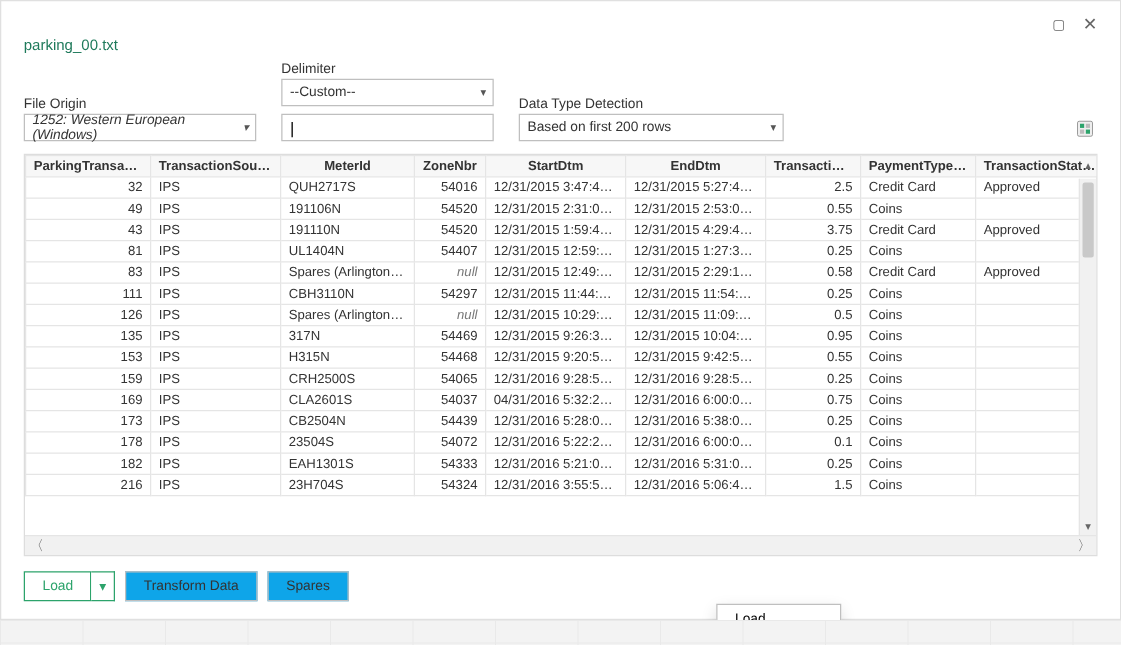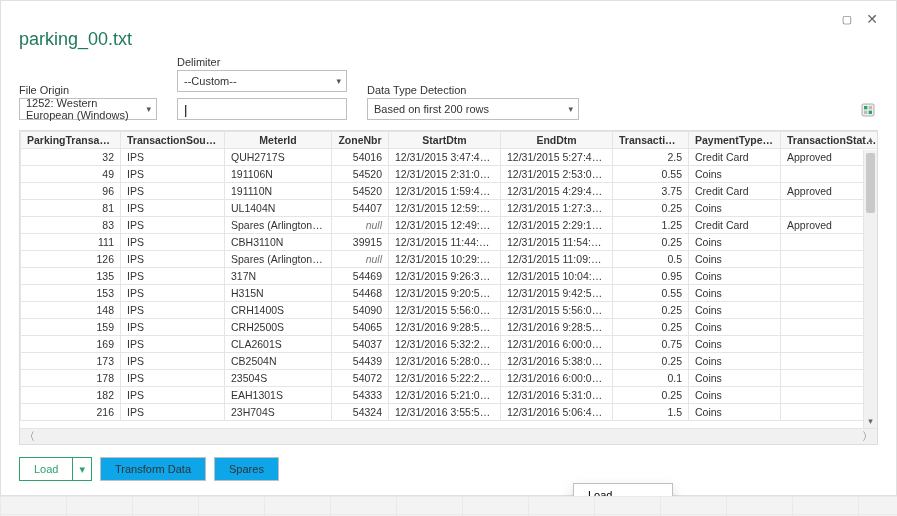--- a/index.html
+++ b/index.html
@@ -5,30 +5,30 @@
   * { box-sizing: border-box; margin: 0; padding: 0; }
   body { font-family: "Segoe UI", Arial, sans-serif; font-size: 11px; background: #f3f3f3; }
   .dialog {
     width: 897px; height: 496px; background: #fff; position: relative;
     box-shadow: 0 10px 30px rgba(0,0,0,0.18); border: 1px solid #e0e0e0;
     padding: 8px 18px 14px 18px; display: flex; flex-direction: column;
   }
   .titlebar { display:flex; justify-content:flex-end; gap:14px; height:20px; align-items:center; }
   .titlebar span { color:#666; cursor:default; }
   .titlebar .close { font-size:14px; }
-  .filetitle { color:#1f7a5b; font-size:18px; font-weight:400; margin-bottom:6px; }
+  .filetitle { color:#1f7a5b; font-size:12px; font-weight:400; margin-bottom:6px; }
   .field-row { display:flex; gap:20px; align-items:flex-end; }
   .field { display:flex; flex-direction:column; gap:2px; }
   .field label { color:#333; font-size:11px; }
   .select {
     border:1px solid #bfbfbf; background:#fff; height:22px; padding:0 18px 0 6px;
     font-size:11px; color:#333; position:relative; display:flex; align-items:center;
   }
   .select::after { content:"▾"; position:absolute; right:5px; font-size:9px; color:#555; }
-  .w1{width:138px;} .w2{width:170px;} .w3{width:212px;}
+  .w1{width:186px;font-style:italic;} .w2{width:170px;} .w3{width:212px;}
   .delim-input { border:1px solid #bfbfbf; height:22px; width:170px; margin-top:4px; padding:0 6px; }
   .settings-ico { margin-left:auto; width:20px; height:20px; display:flex; align-items:center; justify-content:center; }
   .settings-ico svg { width:16px; height:16px; fill:#888; }
   .settings-ico svg .accent { fill:#2ca36b; }
 
   .grid-wrap { flex:1; margin-top:10px; border:1px solid #ddd; display:flex; flex-direction:column; overflow:hidden; }
   .grid-scroll { flex:1; overflow:hidden; position:relative; }
   table { border-collapse:collapse; width:100%; table-layout:fixed; }
   th, td {
     border:1px solid #e5e5e5; padding:2px 6px; height:17px; font-size:10.5px;
@@ -156,21 +156,21 @@
               <td class="l">IPS</td>
               <td class="l">191106N</td>
               <td class="r">54520</td>
               <td class="r">12/31/2015 2:31:08 PM</td>
               <td class="r">12/31/2015 2:53:08 PM</td>
               <td class="r">0.55</td>
               <td class="l">Coins</td>
               <td class="l"></td>
             </tr>
             <tr>
-              <td class="r">96</td>
+              <td class="r">43</td>
               <td class="l">IPS</td>
               <td class="l">191110N</td>
               <td class="r">54520</td>
               <td class="r">12/31/2015 1:59:49 PM</td>
               <td class="r">12/31/2015 4:29:49 PM</td>
               <td class="r">3.75</td>
               <td class="l">Credit Card</td>
               <td class="l">Approved</td>
             </tr>
             <tr>
@@ -184,29 +184,29 @@
               <td class="l">Coins</td>
               <td class="l"></td>
             </tr>
             <tr>
               <td class="r">83</td>
               <td class="l">IPS</td>
               <td class="l">Spares (Arlington VA)</td>
               <td class="r i">null</td>
               <td class="r">12/31/2015 12:49:13 PM</td>
               <td class="r">12/31/2015 2:29:13 PM</td>
-              <td class="r">1.25</td>
+              <td class="r">0.58</td>
               <td class="l">Credit Card</td>
               <td class="l">Approved</td>
             </tr>
             <tr>
               <td class="r">111</td>
               <td class="l">IPS</td>
               <td class="l">CBH3110N</td>
-              <td class="r">39915</td>
+              <td class="r">54297</td>
               <td class="r">12/31/2015 11:44:25 AM</td>
               <td class="r">12/31/2015 11:54:25 AM</td>
               <td class="r">0.25</td>
               <td class="l">Coins</td>
               <td class="l"></td>
             </tr>
             <tr>
               <td class="r">126</td>
               <td class="l">IPS</td>
               <td class="l">Spares (Arlington VA)</td>
@@ -233,47 +233,36 @@
               <td class="l">IPS</td>
               <td class="l">H315N</td>
               <td class="r">54468</td>
               <td class="r">12/31/2015 9:20:57 AM</td>
               <td class="r">12/31/2015 9:42:57 AM</td>
               <td class="r">0.55</td>
               <td class="l">Coins</td>
               <td class="l"></td>
             </tr>
             <tr>
-              <td class="r">148</td>
-              <td class="l">IPS</td>
-              <td class="l">CRH1400S</td>
-              <td class="r">54090</td>
-              <td class="r">12/31/2015 5:56:00 AM</td>
-              <td class="r">12/31/2015 5:56:00 AM</td>
-              <td class="r">0.25</td>
-              <td class="l">Coins</td>
-              <td class="l"></td>
-            </tr>
-            <tr>
               <td class="r">159</td>
               <td class="l">IPS</td>
               <td class="l">CRH2500S</td>
               <td class="r">54065</td>
               <td class="r">12/31/2016 9:28:58 PM</td>
               <td class="r">12/31/2016 9:28:58 PM</td>
               <td class="r">0.25</td>
               <td class="l">Coins</td>
               <td class="l"></td>
             </tr>
             <tr>
               <td class="r">169</td>
               <td class="l">IPS</td>
               <td class="l">CLA2601S</td>
               <td class="r">54037</td>
-              <td class="r">12/31/2016 5:32:21 PM</td>
+              <td class="r">04/31/2016 5:32:21 PM</td>
               <td class="r">12/31/2016 6:00:01 PM</td>
               <td class="r">0.75</td>
               <td class="l">Coins</td>
               <td class="l"></td>
             </tr>
             <tr>
               <td class="r">173</td>
               <td class="l">IPS</td>
               <td class="l">CB2504N</td>
               <td class="r">54439</td>

